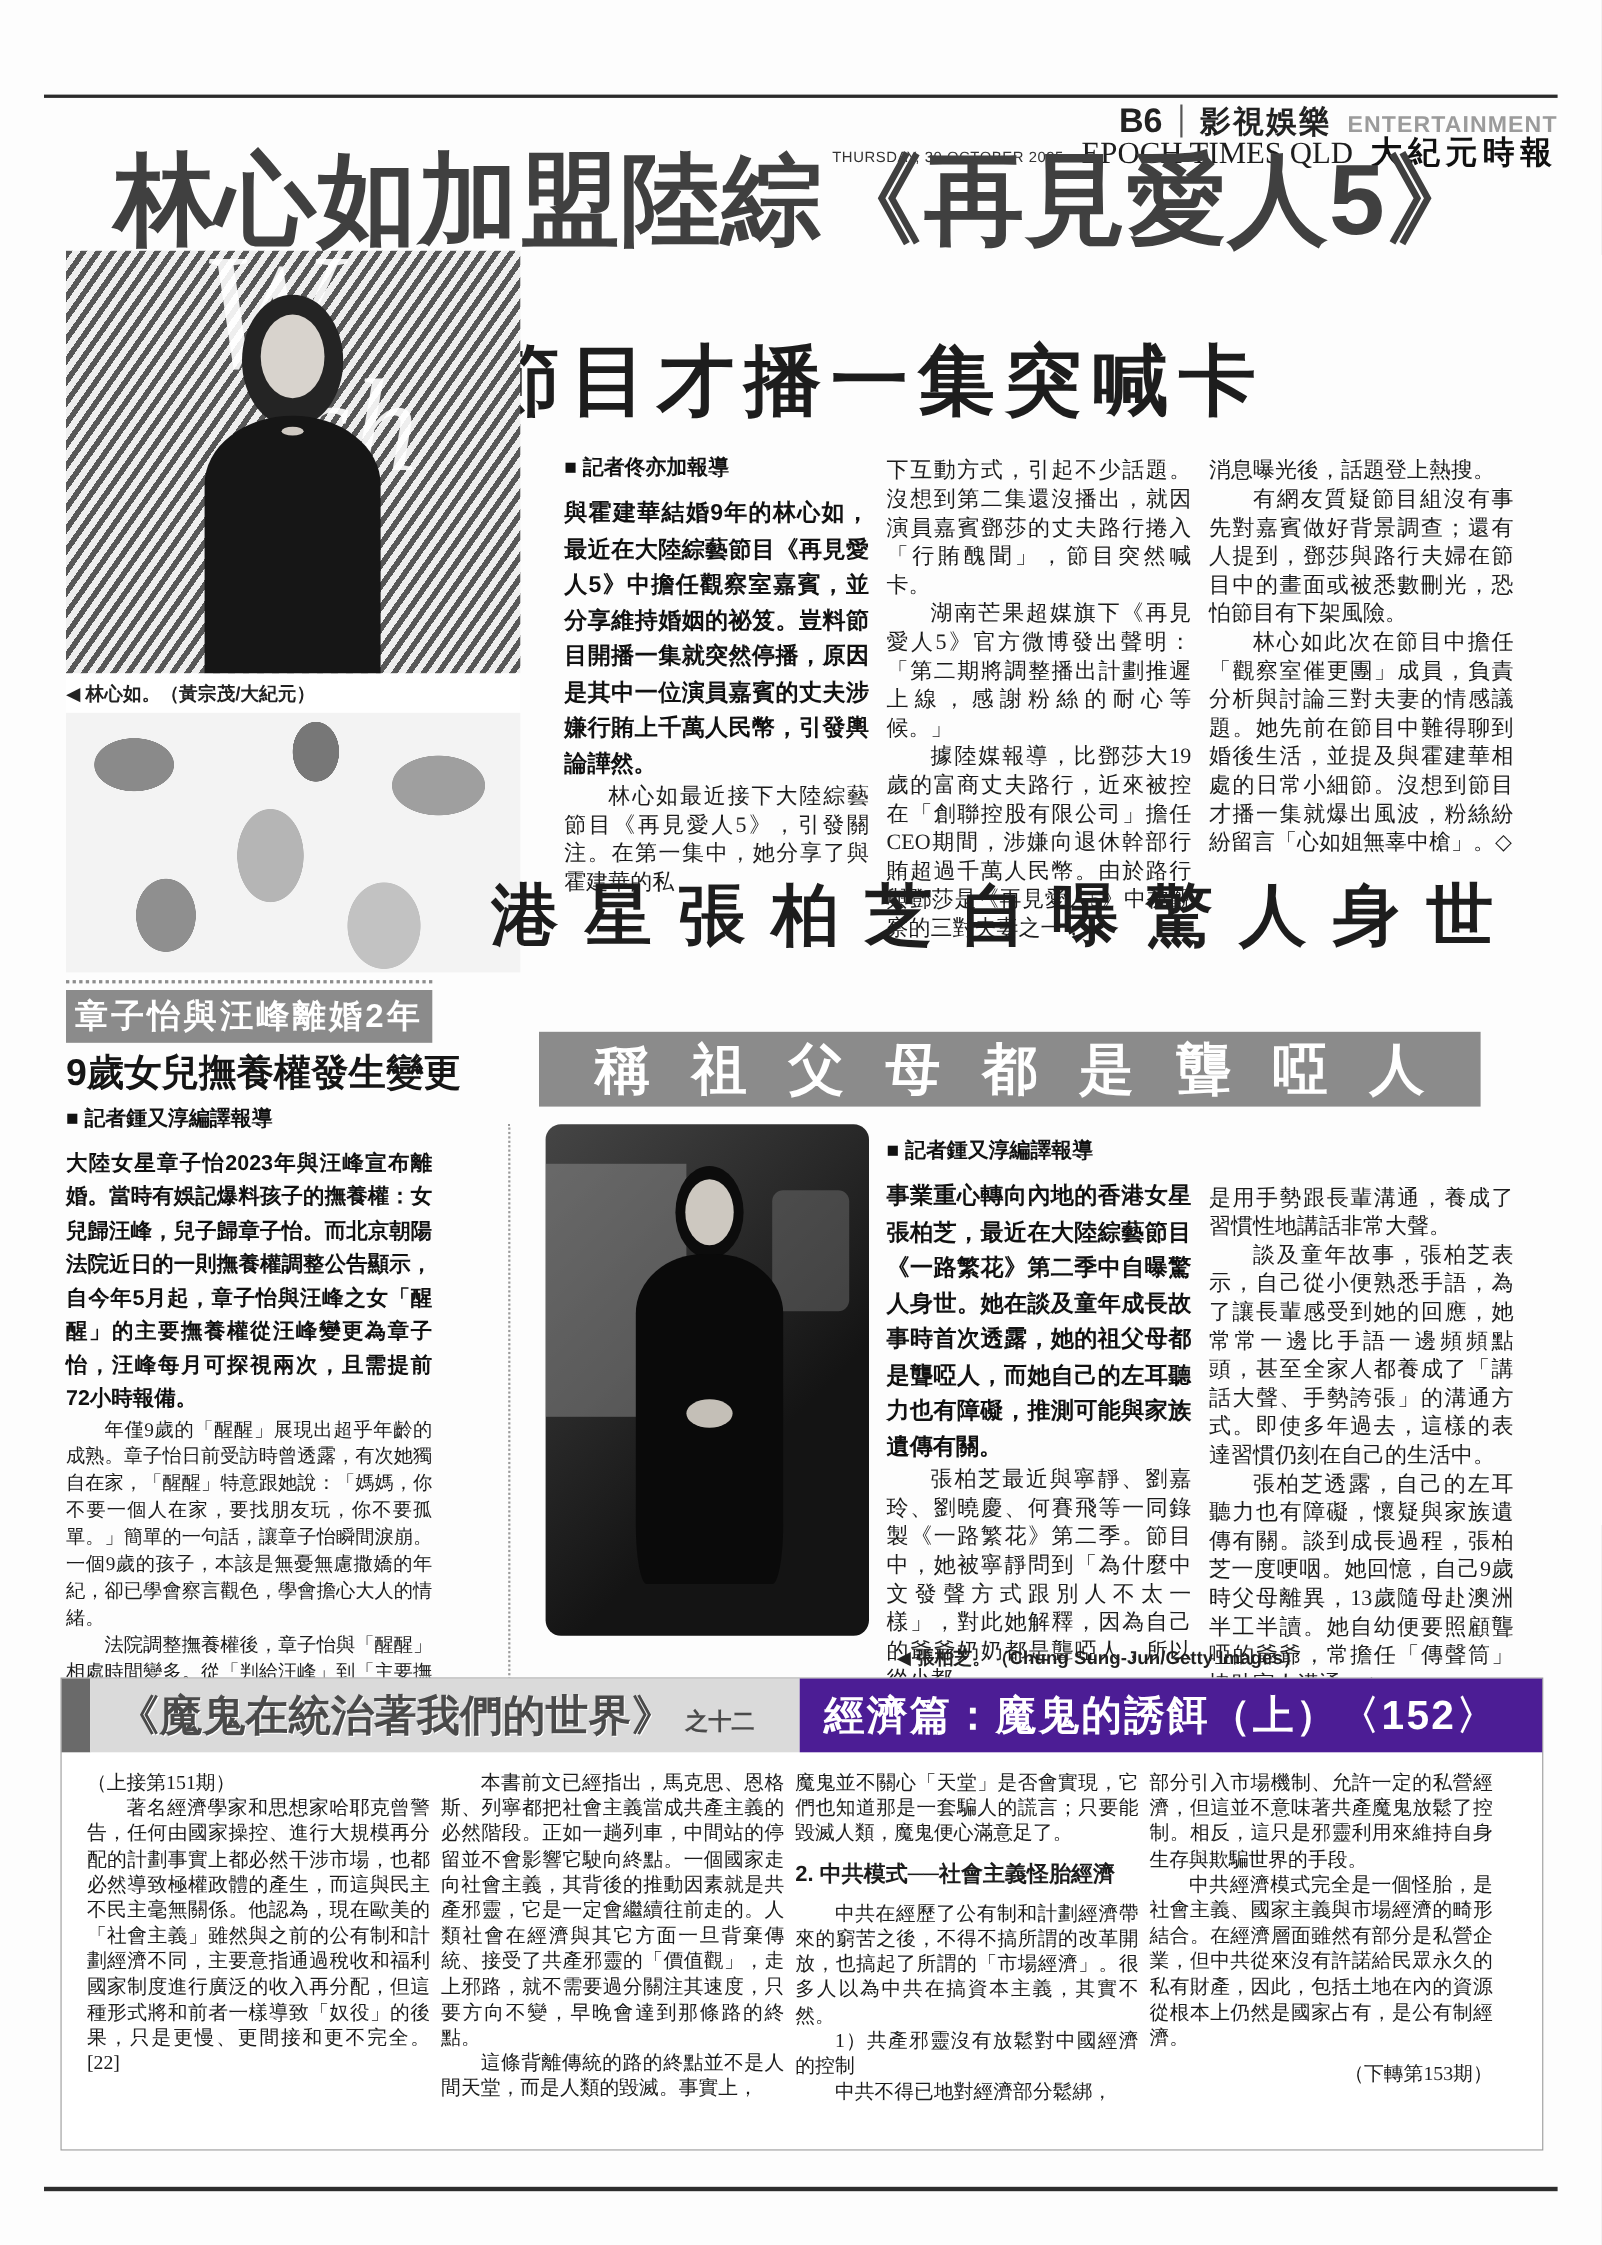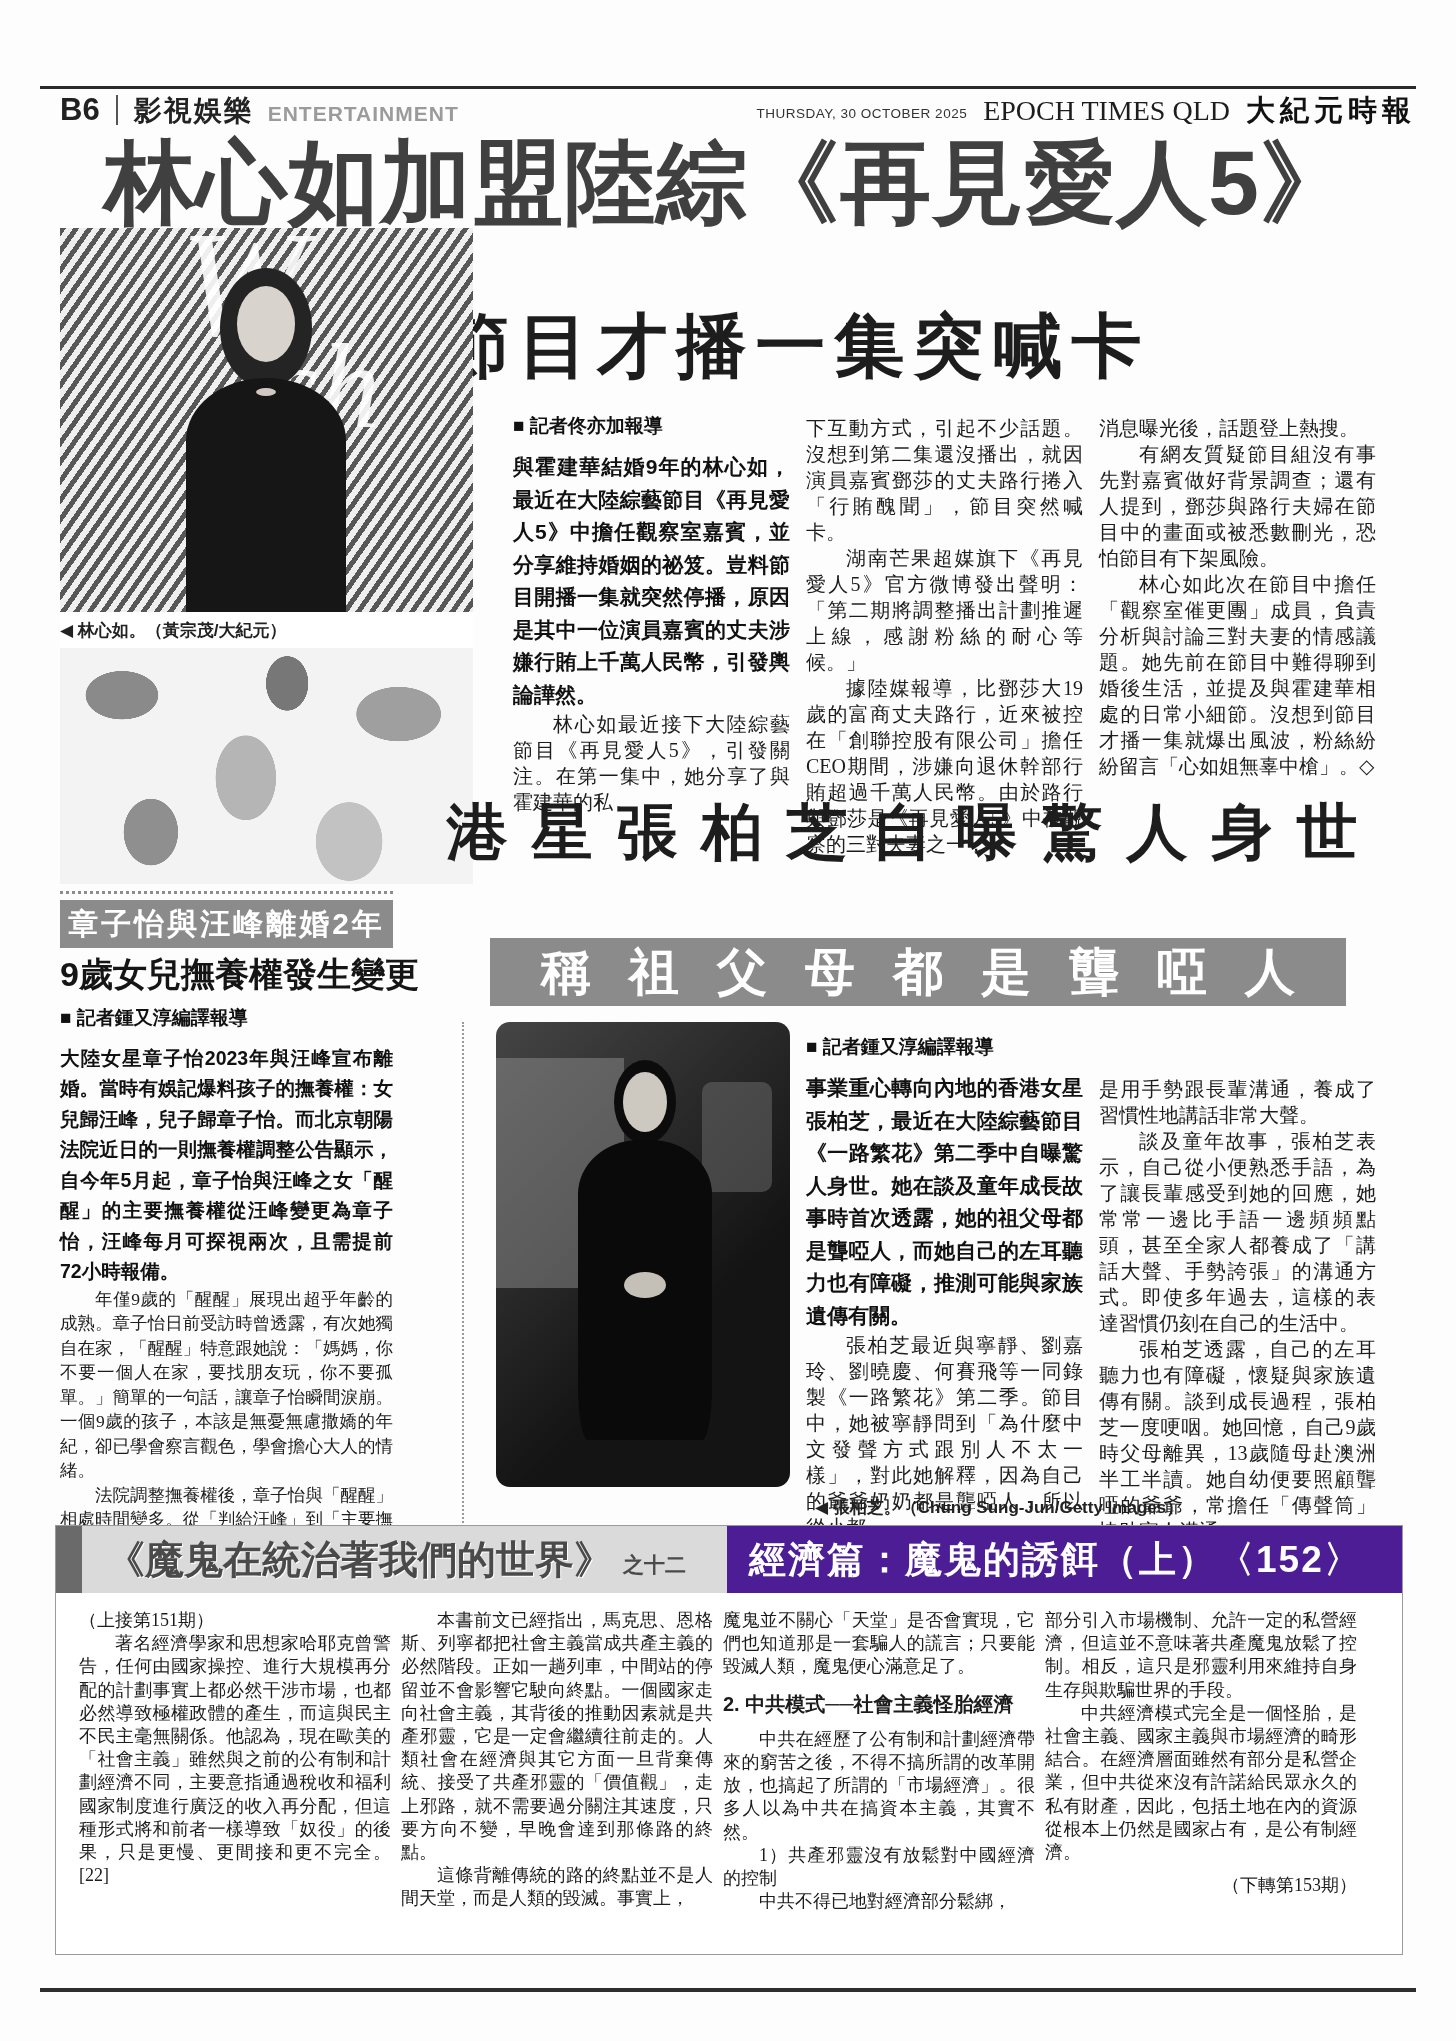--- a/index.html
+++ b/index.html
@@ -2,21 +2,21 @@
 <html><head>
 <meta charset="utf-8">
 <style>
   html,body{margin:0;padding:0;background:#e9e9e9;}
   .page{position:relative;width:1456px;height:2041px;background:#fdfdfd;margin:0 auto;
         font-family:"Liberation Serif","DejaVu Serif",serif;color:#1c1c1c;overflow:hidden;}
   .abs{position:absolute;}
   
   .top-rule{left:40px;top:86px;width:1376px;height:3px;background:#2b2b2b;}
   .hdr{left:60px;top:94px;width:1356px;display:flex;align-items:flex-end;justify-content:space-between;
-       font-family:"Liberation Sans","DejaVu Sans",sans-serif;}
+       font-family:"Liberation Sans","DejaVu Sans",sans-serif;flex-direction:column;}
   .hdr-left{display:flex;align-items:flex-end;gap:14px;}
   .hdr-pageno{font-size:31px;font-weight:900;color:#222;line-height:1;}
   .hdr-sep{width:2px;height:30px;background:#555;margin:0 2px;}
   .hdr-zh{font-size:28px;font-weight:900;color:#222;line-height:1;letter-spacing:2px;}
   .hdr-en{font-size:21px;font-weight:800;color:#9b9b9b;letter-spacing:1px;line-height:1.1;}
   .hdr-right{display:flex;align-items:flex-end;gap:16px;}
   .hdr-date{font-size:13.5px;color:#333;letter-spacing:.5px;padding-bottom:4px;}
   .hdr-mast-en{font-family:"Liberation Serif","DejaVu Serif",serif;font-size:28px;color:#1d1d1d;line-height:1;}
   .hdr-mast-zh{font-size:29px;font-weight:900;color:#111;letter-spacing:5px;line-height:1;}
   

